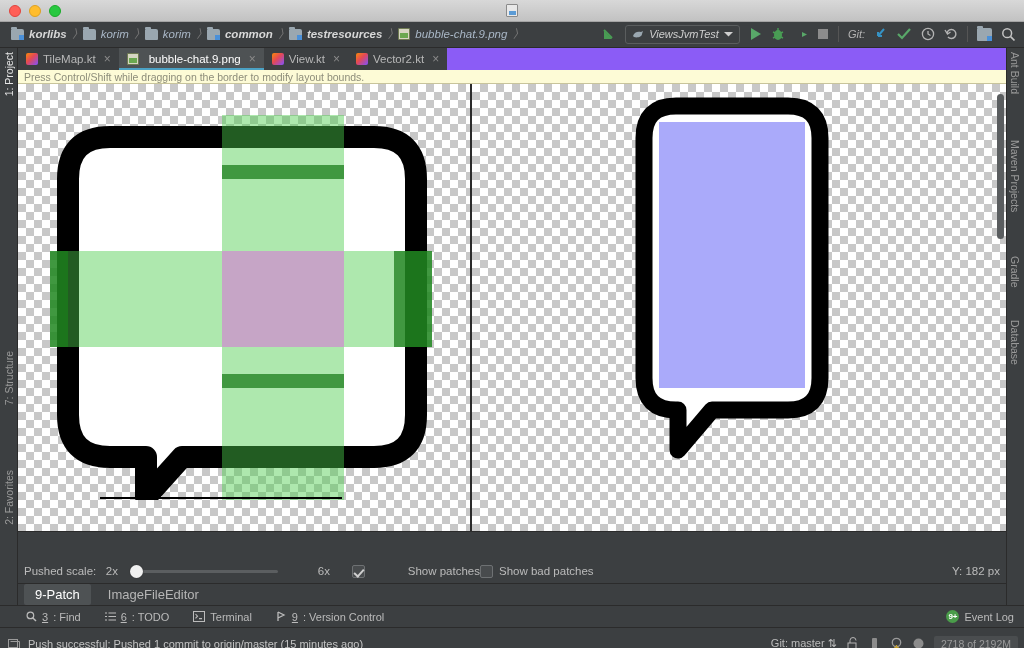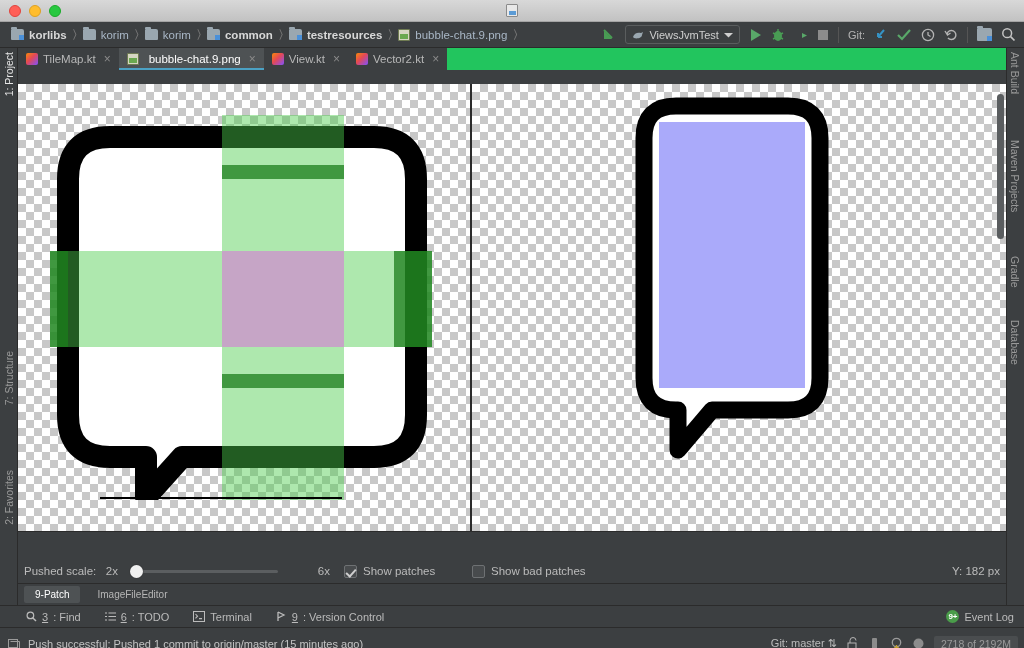--- a/index.html
+++ b/index.html
@@ -34,21 +34,21 @@
   }
   .title-ico::after{
     content:""; position:absolute; left:2px; top:6px; width:7px; height:4px;
     background:#5b9bd5;
   }
 
   
   .navbar {
     position:absolute; left:0; top:22px; width:1024px; height:26px;
     background:#3c3f41; border-bottom:1px solid #2b2b2b;
-    display:flex; align-items:center;
+    display:flex; align-items:flex-end;font-style:italic;
   }
   .crumbs { display:flex; align-items:center; padding-left:8px; }
   .crumb { display:flex; align-items:center; height:26px; padding:0 3px; font-size:11.5px; color:#a9b7c6; }
   .crumb.bold { font-weight:bold; color:#d8d8d8; }
   .crumb-sep { color:#777; font-size:12px; padding:0 3px 2px 3px; }
   .ic-mod { width:13px; height:11px; margin-right:5px; position:relative; flex:0 0 auto; }
   .ic-mod .f { position:absolute; inset:0; background:#9aa7b0; border-radius:1px 2px 1px 1px; }
   .ic-mod .f::before{content:"";position:absolute;left:0;top:-2px;width:6px;height:2px;background:#9aa7b0;border-radius:1px 1px 0 0;}
   .ic-mod .b { position:absolute; right:0; bottom:0; width:5px; height:5px; background:#4a90d9; }
   .ic-img { width:12px; height:12px; margin-right:5px; background:#d6d6c2; border:1px solid #6f7b52; border-radius:1px; position:relative;}
@@ -59,21 +59,21 @@
   .runcfg {
     display:flex; align-items:center; gap:5px; height:19px; padding:0 6px;
     border:1px solid #5a5d5e; border-radius:3px; font-size:11px; color:#cfcfcf; background:#3c3f41;
   }
   .lbl-git { font-size:11px; color:#b4b4b4; }
   svg { display:block; }
 
   
   .tabbar {
     position:absolute; left:18px; top:48px; width:988px; height:22px;
-    background:#22c55e; display:flex; 
+    background:#8b5cf6; display:flex; 
   }
   .tab {
     display:flex; align-items:center; gap:5px; height:22px; padding:0 8px;
     font-size:11.5px; color:#b8b8b8; background:#3c3f41; position:relative;
   }
   .tab.active { background:#4e5254; color:#ffffff; }
   .tab.active::after {
     content:""; position:absolute; left:0; right:0; bottom:0; height:2px; background:#4ba1c4;
   }
   .tab .x { color:#8b8b8b; font-size:12px; margin-left:3px; }
@@ -145,21 +145,21 @@
     border:solid #ffffff; border-width:0 2px 2px 0; transform:rotate(42deg);
   }
   .box.checked-gray::after { border-color:#cfcfcf; }
   .coord { font-size:11.5px; color:#bbbbbb; }
 
   
   .subtabs {
     position:absolute; left:18px; top:583px; width:988px; height:22px;
     background:#3c3f41; border-top:1px solid #2b2b2b; display:flex; align-items:center;
   }
-  .subtab { font-size:10px; color:#b6b6b6; padding:3px 11px; margin-left:6px; }
+  .subtab { font-size:13px; color:#b6b6b6; padding:3px 11px; margin-left:6px; }
   .subtab.active { background:#4e5254; color:#ffffff; border-radius:2px; }
 
   
   .stripe-left {
     position:absolute; left:0; top:48px; width:18px; height:557px;
     background:#3c3f41; border-right:1px solid #2b2b2b;
   }
   .stripe-right {
     position:absolute; right:0; top:48px; width:18px; height:557px;
     background:#3c3f41; border-left:1px solid #2b2b2b;
@@ -350,20 +350,21 @@
       <span>View.kt</span>
       <span class="x">×</span>
     </div>
     <div class="tab">
       <span class="ic-kt"></span>
       <span>Vector2.kt</span>
       <span class="x">×</span>
     </div>
   </div>
 
+  <div class="banner">Press Control/Shift while dragging on the border to modify layout bounds.</div>
 
   <div class="editor">
 
     <div class="pane-left checker">
       <div class="npatch">
         <svg class="bubble-svg" width="382" height="385" viewBox="0 0 382 385">
           <path d="M18 64 Q18 22 60 22 L324 22 Q366 22 366 64 L366 300 Q366 342 324 342 L132 342 L96 382 L96 342 L60 342 Q18 342 18 300 Z" fill="#ffffff" stroke="#000000" stroke-width="22" stroke-linejoin="round"></path>
         </svg>
         <div class="stretch-h"></div>
         <div class="stretch-v"></div>
@@ -393,21 +394,21 @@
 
     <div class="ctl-row r2">
       <span class="ctl-label" style="width:100px;">
         <span>Pushed scale:</span>&nbsp;&nbsp;&nbsp;<span>2x</span>
       </span>
       <div class="slider" style="width:148px; margin-left:12px;">
         <div class="track"></div>
         <div class="knob" style="left:0%;"></div>
       </div>
       <span class="maxlabel" style="margin-left:8px;">6x</span>
-      <div class="cb" style="margin-left:14px; width:128px;">
+      <div class="cb" style="margin-left:22px; width:128px;justify-content:space-between;">
         <span class="box checked-gray"></span>
         <span>Show patches</span>
       </div>
       <div class="cb">
         <span class="box"></span>
         <span>Show bad patches</span>
       </div>
       <span class="coord" style="margin-left:auto; padding-right:6px;text-align:center;">Y: 182 px</span>
     </div>
   </div>

